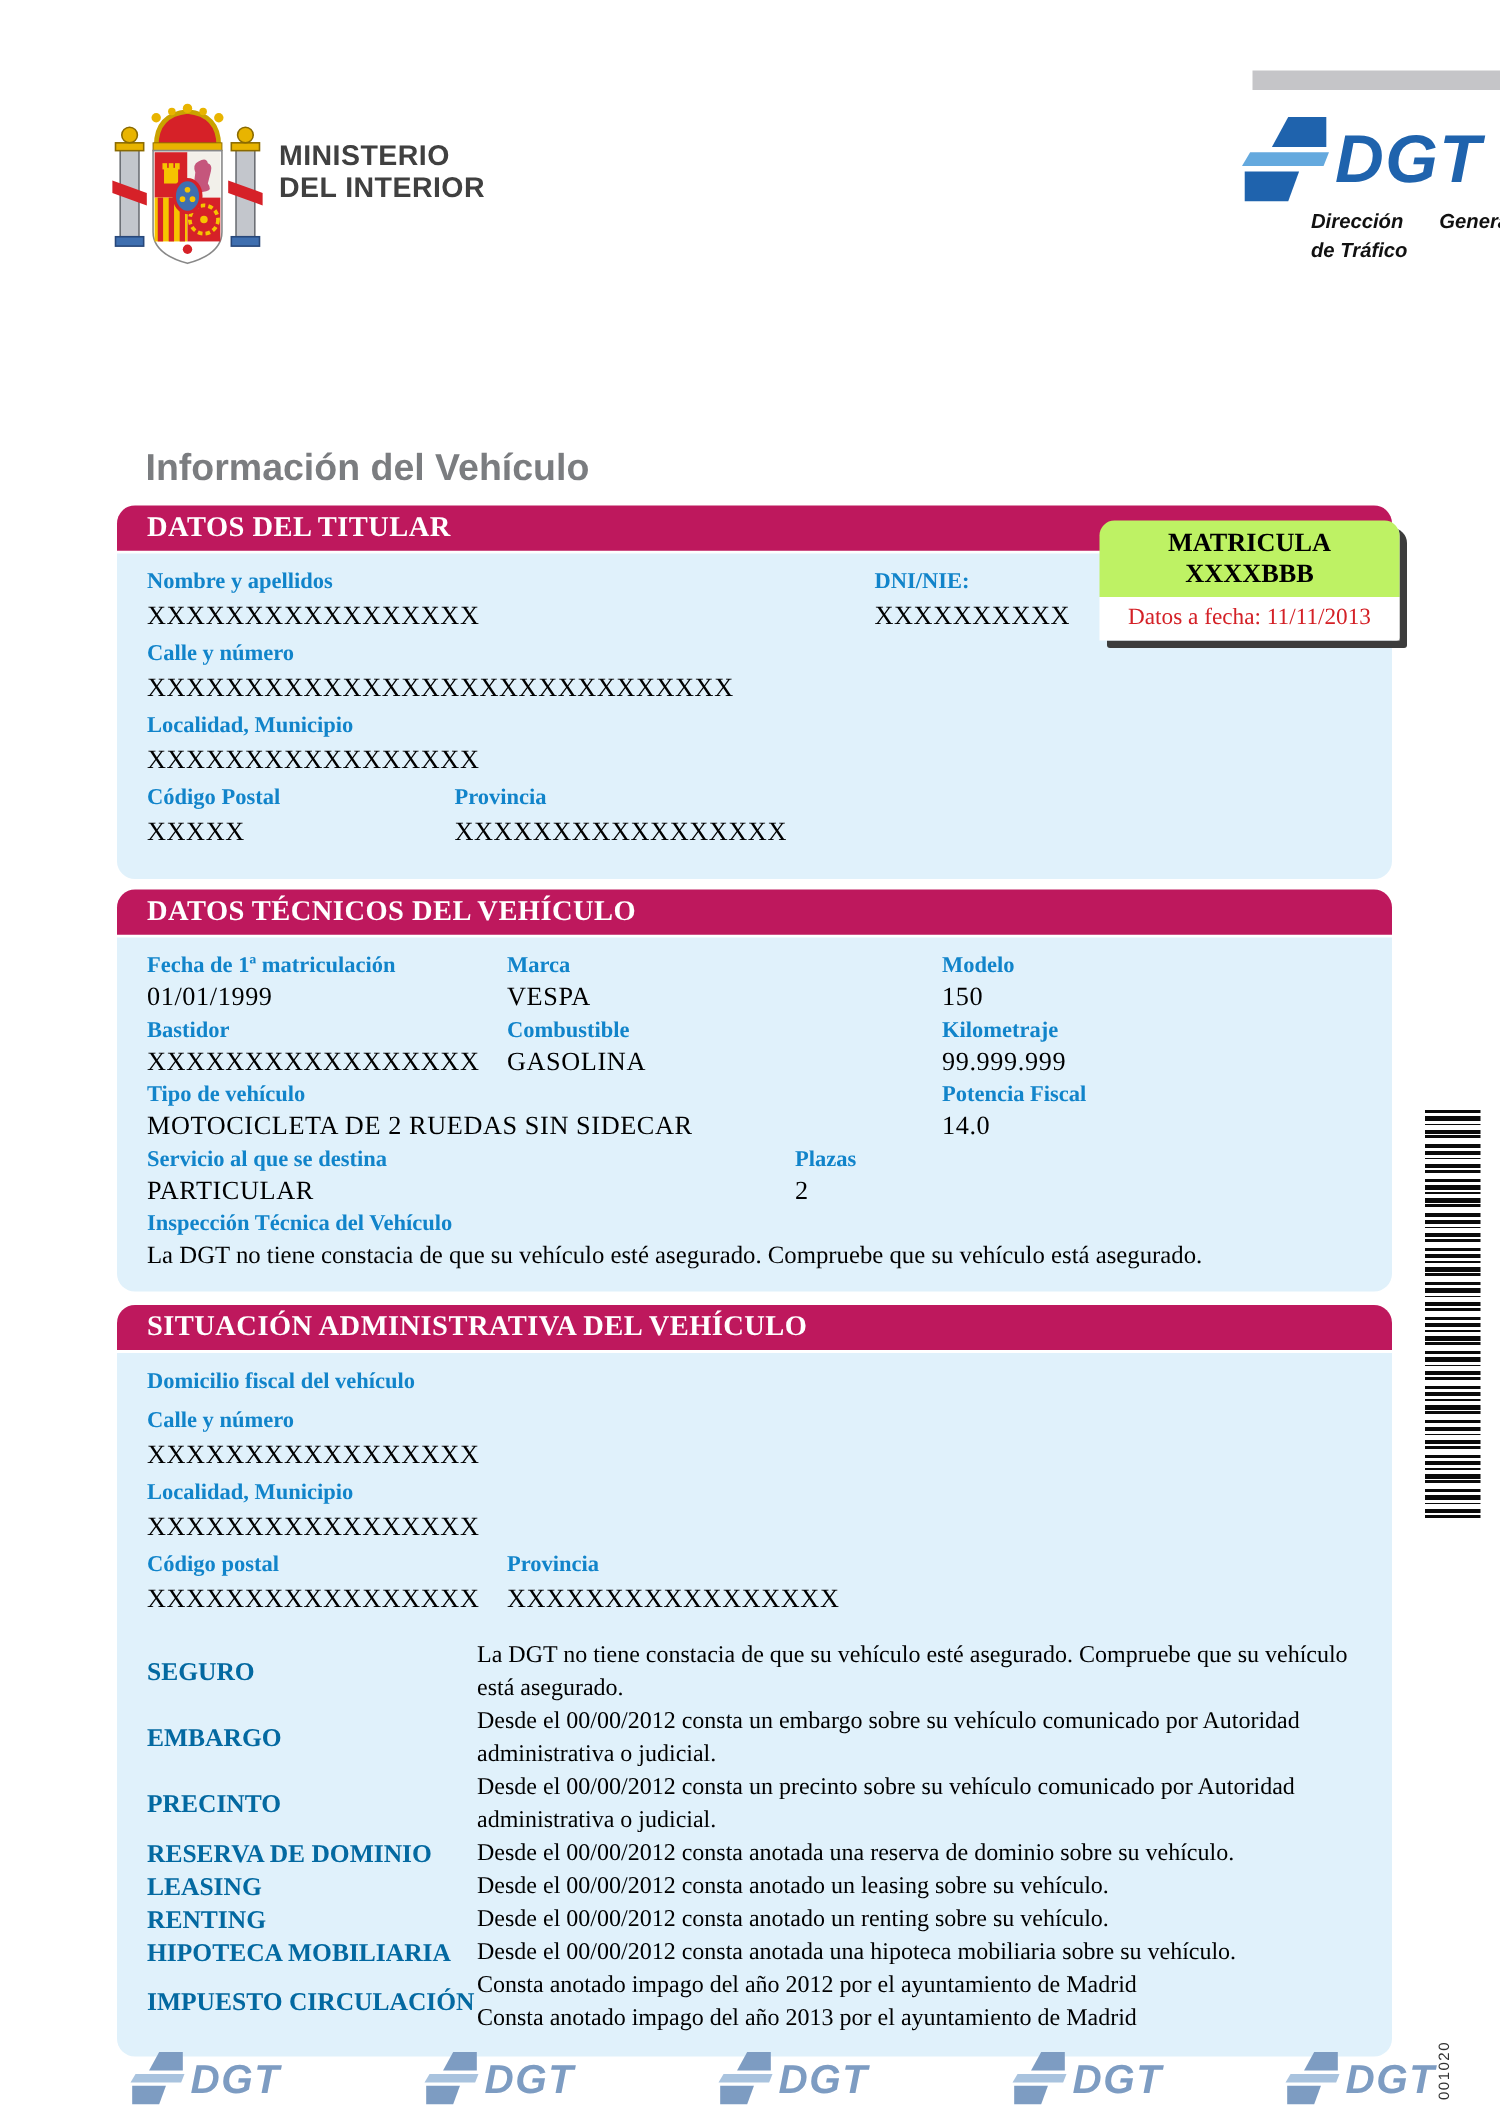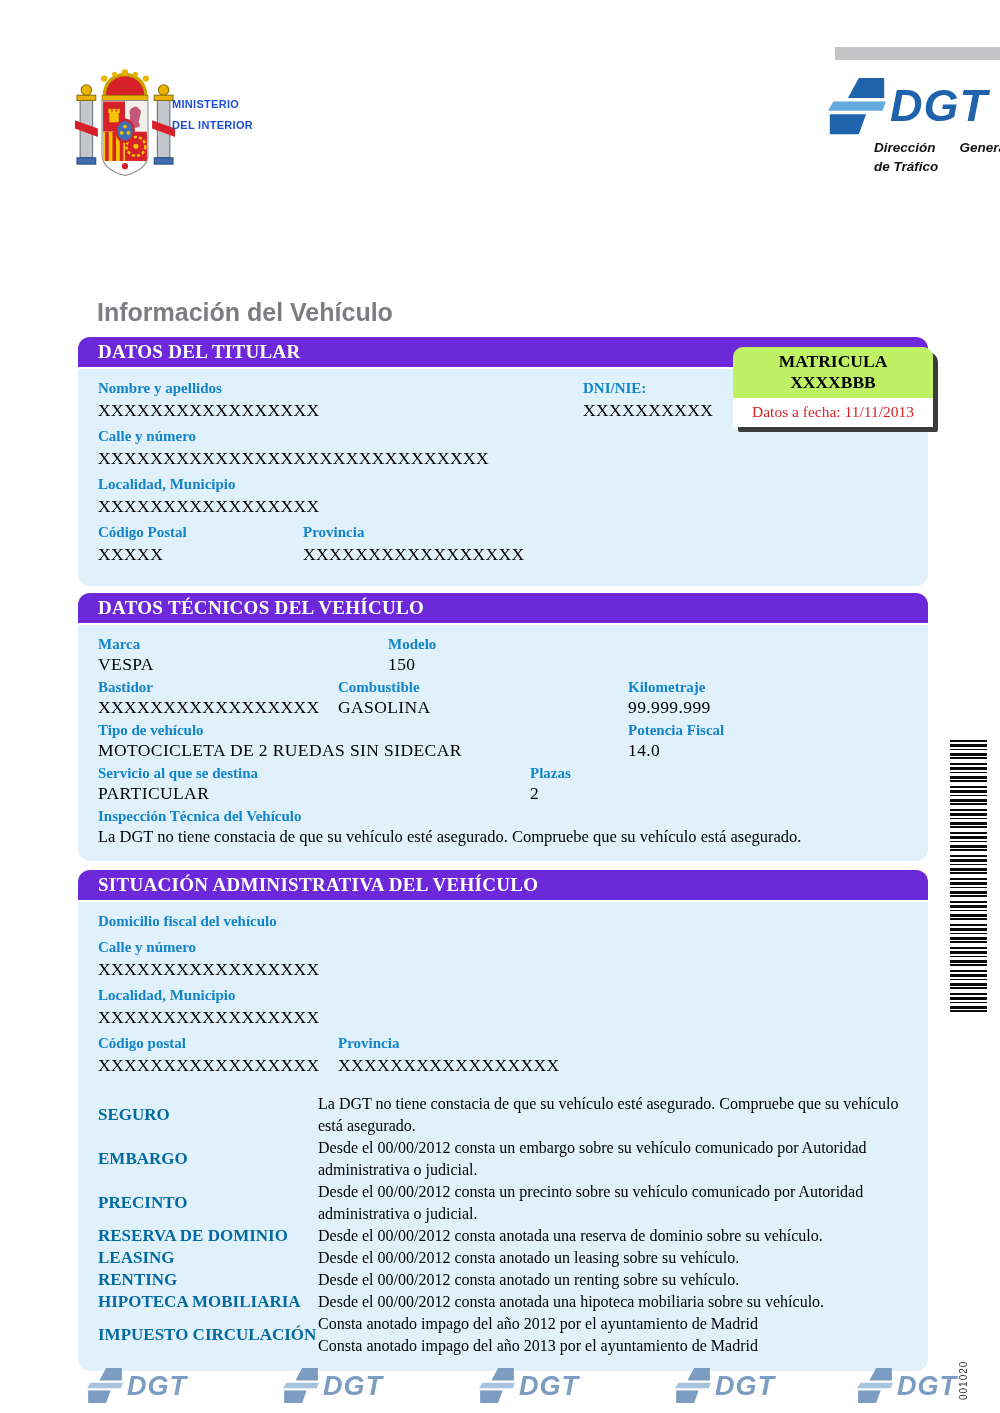--- a/index.html
+++ b/index.html
@@ -1,39 +1,39 @@
 <!DOCTYPE html>
 <html><head>
 <meta charset="utf-8">
 <style>
   html,body{margin:0;padding:0;background:#fff;}
   .page{position:relative;width:1000px;height:1413px;background:#fff;overflow:hidden;
         font-family:"Liberation Serif",serif;}
 
   
   .coat{position:absolute;left:72px;top:66px;width:106px;height:120px;}
-  .ministry{position:absolute;left:172px;top:94px;font-family:"Liberation Sans",sans-serif;
-            font-size:11px;font-weight:600;color:#1d4ed8;line-height:21px;letter-spacing:.3px;}
+  .ministry{position:absolute;left:186px;top:94px;font-family:"Liberation Sans",sans-serif;
+            font-size:19px;font-weight:600;color:#404040;line-height:21px;letter-spacing:.3px;}
   .graybar{position:absolute;left:835px;top:47px;width:165px;height:13px;background:#c5c5c8;}
   .dgt-main{position:absolute;left:828px;top:72px;width:160px;}
   .dgt-main .sym{position:absolute;left:0;top:6px;width:58px;height:58px;
                  --band:#1f63ad;--stripe:#64a9de;}
   .dgt-main .word{position:absolute;left:62px;top:8px;font-family:"Liberation Sans",sans-serif;
                   font-size:45px;font-weight:800;font-style:italic;color:#1f63ad;letter-spacing:1px;}
   .dgt-sub{position:absolute;left:874px;top:138px;width:108px;font-family:"Liberation Sans",sans-serif;
            font-size:13.5px;font-style:italic;font-weight:600;color:#111;line-height:19px;}
   .dgt-sub .l1{display:flex;justify-content:space-between;gap:24px;}
 
   
   .page-title{position:absolute;left:97px;top:298px;font-family:"Liberation Sans",sans-serif;
               font-size:25px;font-weight:700;color:#7b7d80;}
 
   
   .section{position:absolute;left:78px;width:850px;}
-  .sec-bar{background:#6d28d9;color:#fff;border-radius:12px 12px 0 0;height:30px;line-height:30px;
+  .sec-bar{background:#be185d;color:#fff;border-radius:12px 12px 0 0;height:30px;line-height:30px;
            padding-left:20px;font-size:19px;font-weight:700;letter-spacing:.3px;
            border-bottom:2px solid #fff;}
   .sec-body{background:#e0f1fb;border-radius:0 0 12px 12px;padding:11px 4px 14px 20px;}
 
   .flabel{color:#1184ca;font-weight:700;font-size:15px;margin-bottom:3px;}
   .fvalue{color:#000;font-size:17.5px;letter-spacing:.4px;margin-bottom:7px;min-height:20px;}
   .row{display:flex;}
   .c485{width:485px;} .c205{width:205px;} .c240{width:240px;} .c290{width:290px;}
   .c530{width:530px;} .c432{width:432px;}
   .tight .flabel{margin-bottom:1px;} .tight .fvalue{margin-bottom:4px;}
@@ -201,20 +201,24 @@
           <div class="fvalue">XXXXXXXXXXXXXXXXX</div>
         </div>
       </div>
     </div>
   </div>
 
   <div class="section tight" style="top:593px">
     <div class="sec-bar">DATOS TÉCNICOS DEL VEHÍCULO</div>
     <div class="sec-body">
       <div class="row">
+        <div class="c240">
+          <div class="flabel">Fecha de  1ª matriculación</div>
+          <div class="fvalue">01/01/1999</div>
+        </div>
         <div class="c290">
           <div class="flabel">Marca</div>
           <div class="fvalue">VESPA</div>
         </div>
         <div>
           <div class="flabel">Modelo</div>
           <div class="fvalue">150</div>
         </div>
       </div>
       <div class="row">

